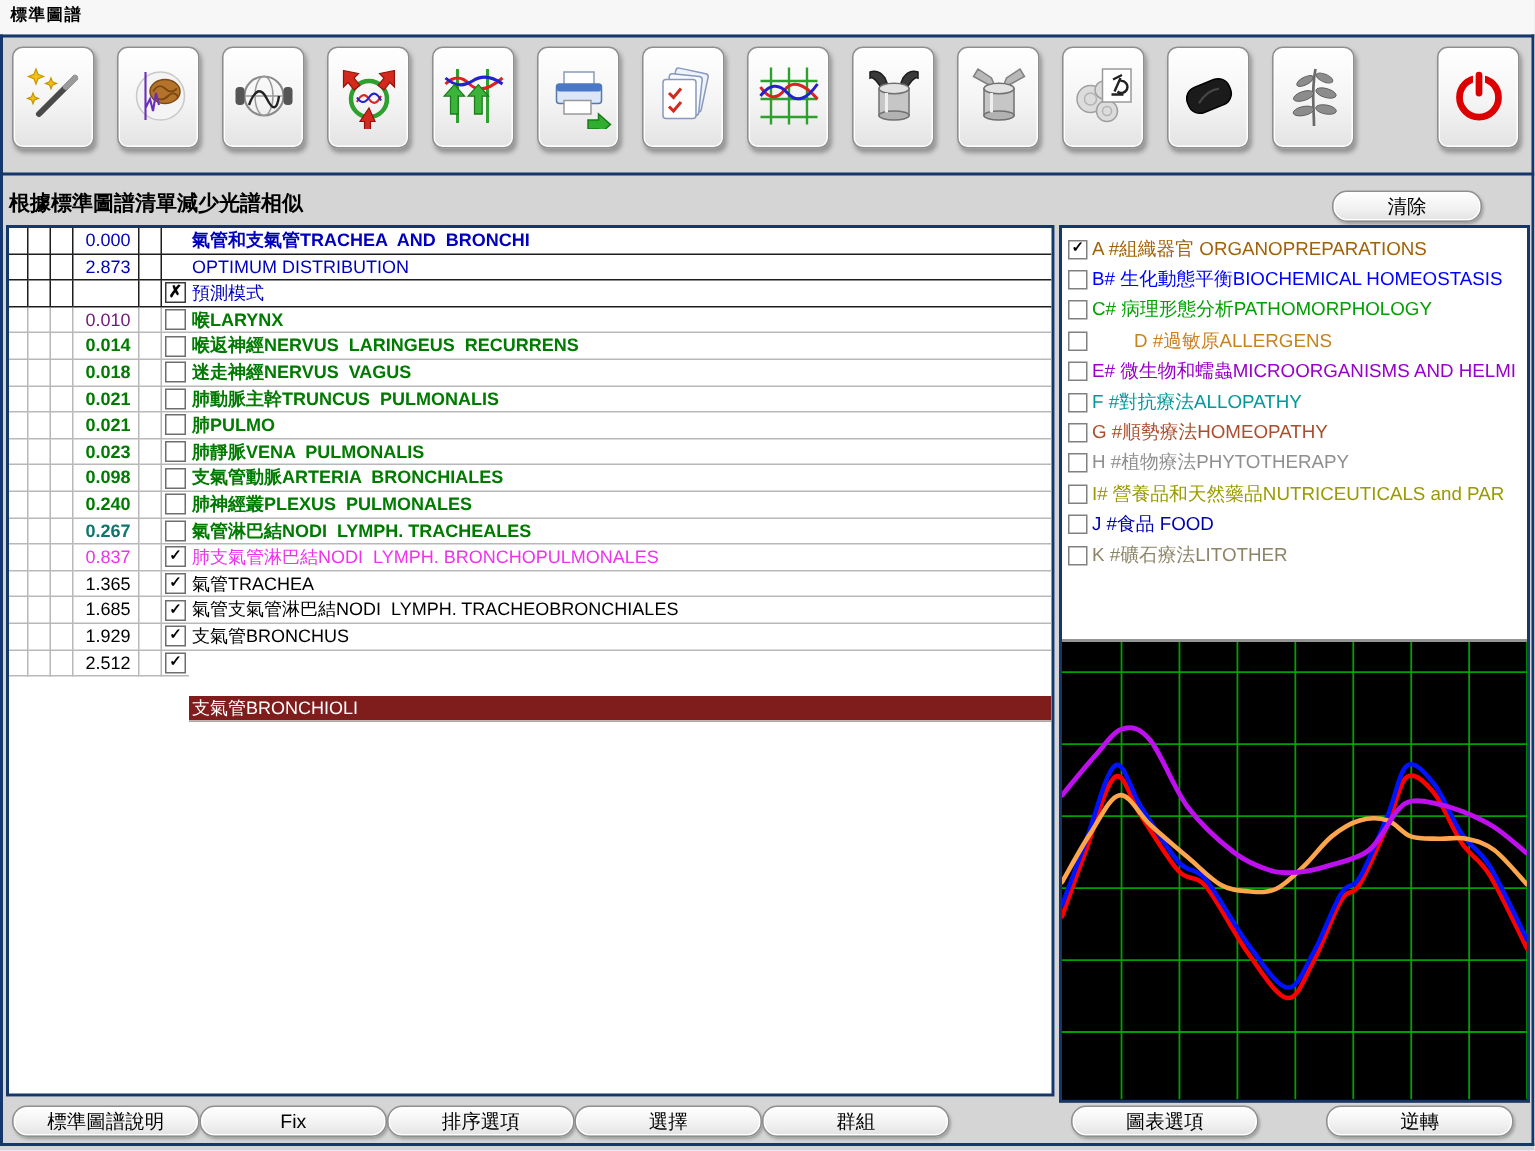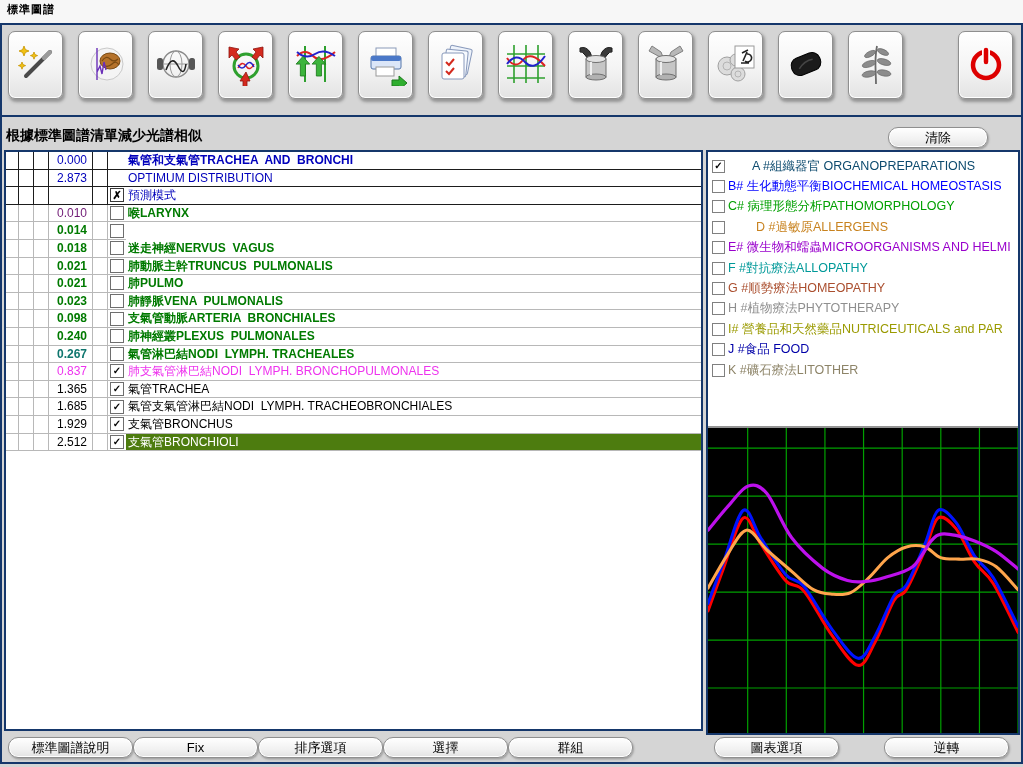--- a/index.html
+++ b/index.html
@@ -30,21 +30,21 @@
   .left-panel{left:4px;top:150px;width:699px;height:581px;border:2px solid #15376b;
               background:#fff;box-sizing:border-box;overflow:hidden;}
   .trow{height:17.6px;display:flex;font-size:12px;line-height:17.4px;box-sizing:border-box;}
   .trow .c{box-sizing:border-box;border-right:1px solid #b8b8b8;border-bottom:1px solid #b8b8b8;height:100%;flex:0 0 auto;}
   .trow.dark .c{border-color:#1d1d1d;}
   .cA{width:13px;} .cB{width:15px;} .cC{width:15px;}
   .val{width:44px;text-align:right;padding-right:5px;white-space:pre;}
   .gapc{width:15px;}
   .cbc{width:18px;border-right:none !important;display:flex;align-items:center;justify-content:center;}
   .name{flex:1 1 auto !important;border-right:none !important;white-space:pre;overflow:hidden;padding-left:2px;}
-  .name.sel{background:#4d7c0f;}
+  .name.sel{background:#7f1d1d;margin-top:30px;}
   .box{width:12px;height:12px;background:#fff;border:1px solid #6e6e6e;display:flex;
        align-items:center;justify-content:center;font-size:10px;line-height:10px;color:#000;}
   .box.xbox{border-color:#3a3a3a;font-weight:bold;font-size:11px;}
   .box .mark{font-weight:bold;font-style:normal;}
   
   .right-panel{left:706px;top:150px;width:314px;height:585px;border:2px solid #15376b;
                box-sizing:border-box;display:flex;flex-direction:column;background:#000;}
   .cat-list{height:276px;flex:0 0 auto;background:#fff;border-bottom:2px solid #949494;
             box-sizing:border-box;padding-top:4px;overflow:hidden;}
   .cat{height:20.4px;display:flex;align-items:center;padding-left:4px;font-size:12.5px;
@@ -301,20 +301,21 @@
         <span class="c cA"></span>
         <span class="c cB"></span>
         <span class="c cC"></span>
         <span class="c val" style="color: rgb(0, 122, 0); font-weight: bold;">0.014</span>
         <span class="c gapc"></span>
         <span class="c cbc">
           <span class="box">
             <i class="mark"></i>
           </span>
         </span>
+        <span class="c name" style="color: rgb(0, 122, 0); font-weight: bold;">喉返神經NERVUS  LARINGEUS  RECURRENS</span>
       </div>
 
       <div class="trow">
         <span class="c cA"></span>
         <span class="c cB"></span>
         <span class="c cC"></span>
         <span class="c val" style="color: rgb(0, 122, 0); font-weight: bold;">0.018</span>
         <span class="c gapc"></span>
         <span class="c cbc">
           <span class="box">
@@ -478,21 +479,21 @@
         <span class="c name sel" style="color: rgb(255, 255, 255);">支氣管BRONCHIOLI</span>
       </div>
     </div>
 </div>
 
 <div class="abs right-panel">
   <div class="cat-list">
 
       <div class="cat">
         <span class="cbox"><i class="cmark" style="font-style:normal">✓</i></span>
-        <span class="clabel" style="color: #0c4a6e; margin-left: 24px;">A #組織器官 ORGANOPREPARATIONS</span>
+        <span class="clabel" style="color: #a16207;">A #組織器官 ORGANOPREPARATIONS</span>
       </div>
 
       <div class="cat">
         <span class="cbox"><i class="cmark" style="font-style:normal"></i></span>
         <span class="clabel" style="color: rgb(0, 0, 255);">B# 生化動態平衡BIOCHEMICAL HOMEOSTASIS</span>
       </div>
 
       <div class="cat">
         <span class="cbox"><i class="cmark" style="font-style:normal"></i></span>
         <span class="clabel" style="color: rgb(0, 160, 0);">C# 病理形態分析PATHOMORPHOLOGY</span>

